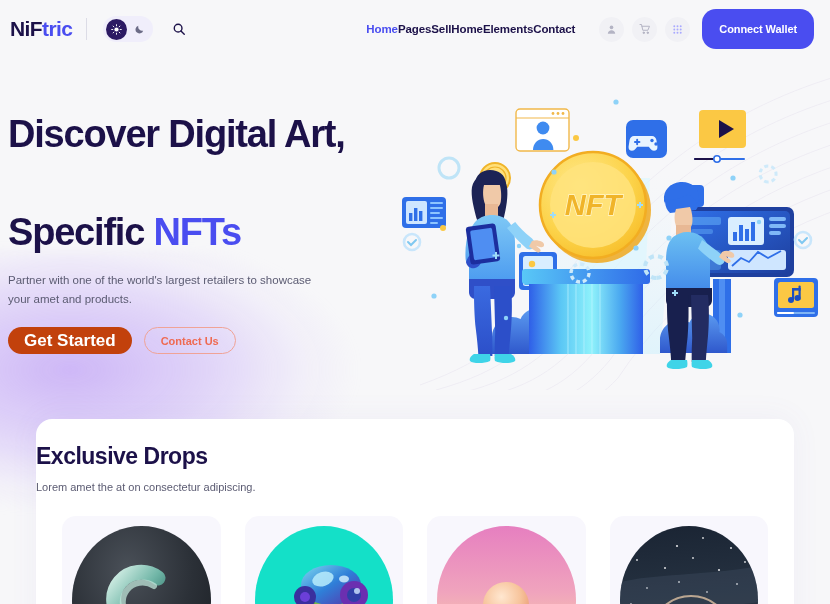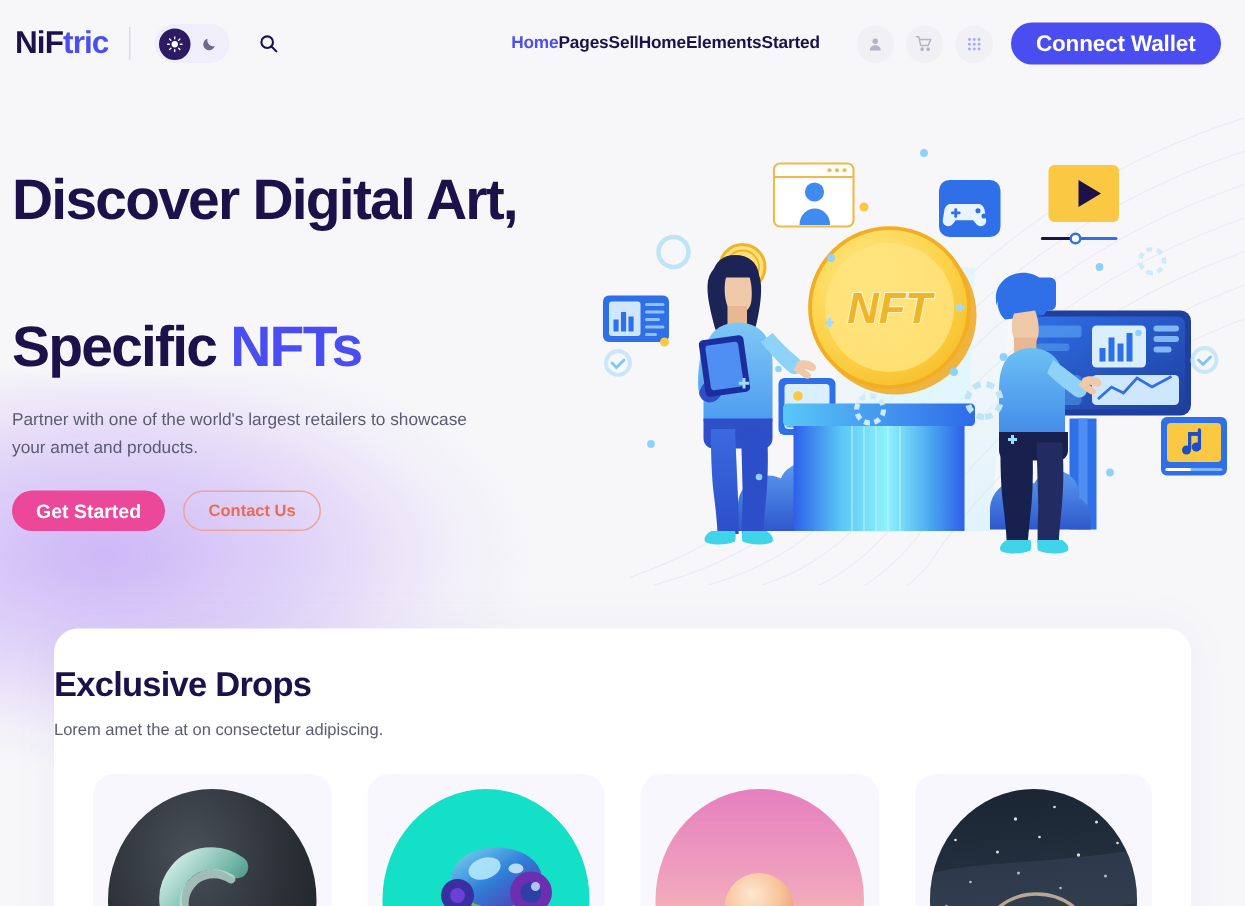--- a/index.html
+++ b/index.html
@@ -51,39 +51,39 @@
     font-size:11.5px;font-weight:bold;color:#1c1149;text-decoration:none;
     letter-spacing:-.1px;white-space:nowrap;
   }
   .nav a.active{color:#4a4df0;}
   .hicons{display:flex;align-items:center;gap:8px;}
   .hicon{
     width:25px;height:25px;border-radius:50%;background:#f1f1f5;
     display:flex;align-items:center;justify-content:center;cursor:pointer;border:none;
   }
   .wallet{
-    margin-left:12px;height:28px;padding:0 17px;border-radius:14px;
-    background:#4a4df0;color:#fff;font-size:15px;font-weight:bold;
+    margin-left:12px;height:40px;padding:0 17px;border-radius:14px;
+    background:#4a4df0;color:#fff;font-size:11px;font-weight:bold;
     border:none;cursor:pointer;white-space:nowrap;letter-spacing:-.1px;
   }
   
   .hero{position:absolute;left:8px;top:110px;width:400px;z-index:5;}
   .hero h1{
     font-size:38px;line-height:49px;font-weight:bold;color:#1c1149;
     letter-spacing:-1.2px;
   }
   .hero h1 .accent{color:#4a4df0;}
   .hero p{
     margin-top:14px;font-size:11.5px;line-height:19px;color:#5b5b72;
     max-width:310px;
   }
   .hero-btns{margin-top:18px;display:flex;gap:12px;align-items:center;}
   .btn-primary{
-    height:27px;padding:0 16px;border-radius:14px;background:#ec4899;
-    color:#fff;font-size:13px;font-weight:bold;border:none;cursor:pointer;white-space:nowrap;
+    height:27px;padding:0 16px;border-radius:14px;background:#c2410c;
+    color:#fff;font-size:17px;font-weight:bold;border:none;cursor:pointer;white-space:nowrap;
   }
   .btn-outline{
     height:27px;padding:0 16px;border-radius:14px;background:transparent;
     color:#ef6a52;font-size:11px;font-weight:bold;border:1px solid #f0a396;
     cursor:pointer;white-space:nowrap;
   }
   
   .illus{position:absolute;right:6px;top:82px;width:436px;height:300px;z-index:4;}
   
   .panel{
@@ -171,21 +171,21 @@
         <line x1="15.4" y1="15.4" x2="21" y2="21"></line>
     </svg>
   </button>
 
   <nav class="nav">
     <a href="#" class="active">Home</a>
     <a href="#">Pages</a>
     <a href="#">Sell</a>
     <a href="#">Home</a>
     <a href="#">Elements</a>
-    <a href="#">Started</a>
+    <a href="#">Contact</a>
   </nav>
 
   <div class="hicons">
     <button class="hicon">
       <svg width="11" height="11" viewBox="0 0 24 24" fill="#b4b4c4">
         <circle cx="12" cy="7.5" r="4"></circle>
           <path d="M4 21c0-4.4 3.6-7.4 8-7.4s8 3 8 7.4z"></path>
       </svg>
     </button>
     <button class="hicon">

